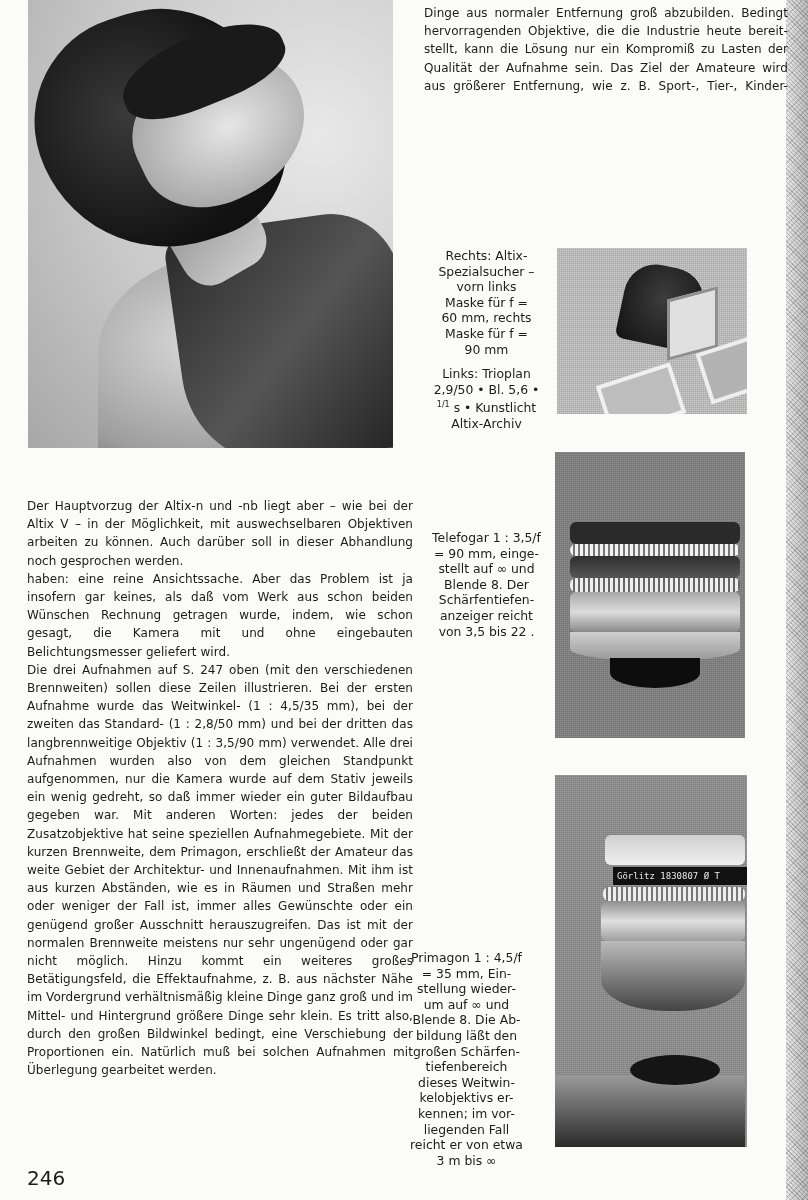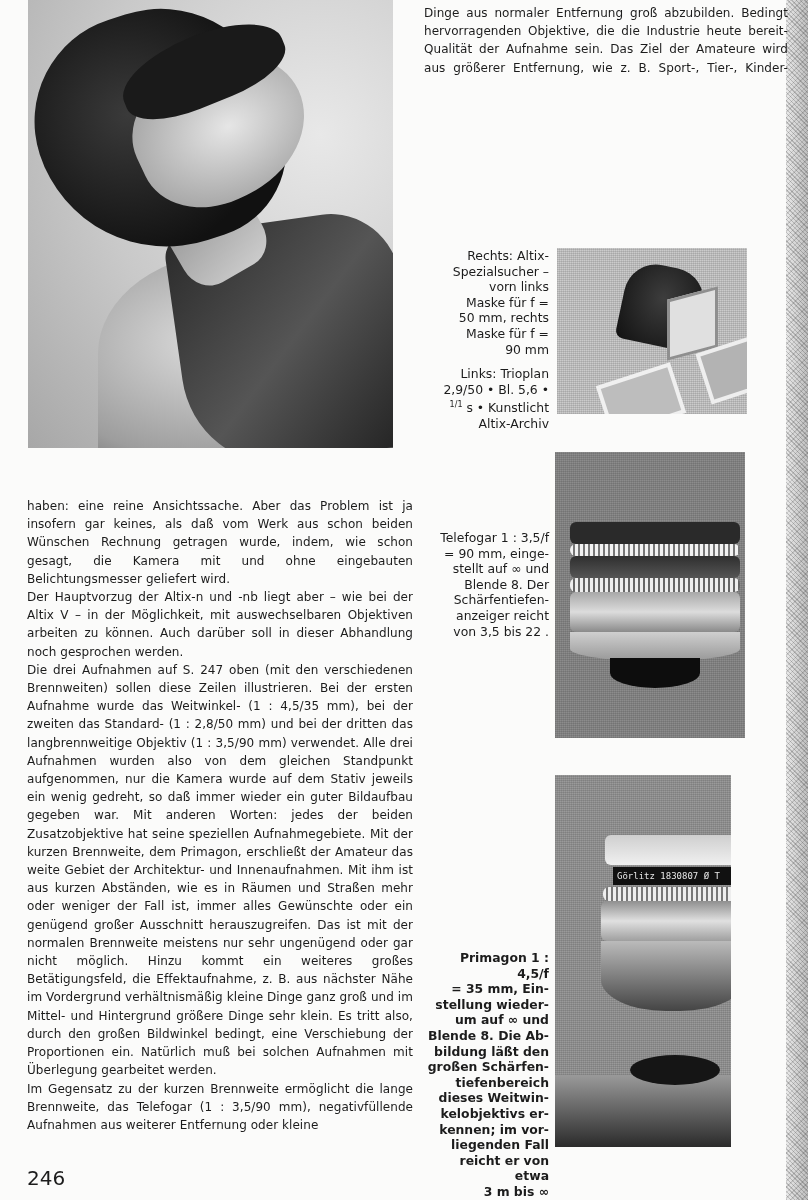--- a/index.html
+++ b/index.html
@@ -102,21 +102,21 @@
   .tele .b4 { top: 126px; height: 14px; background: repeating-linear-gradient(90deg,#eee 0 3px,#666 3px 5px); }
   .tele .b5 { top: 140px; height: 40px; background: linear-gradient(#a8a8a8,#dcdcdc,#8a8a8a); }
   .tele .b6 { top: 180px; height: 28px; background: linear-gradient(#cfcfcf,#9a9a9a); border-radius: 0 0 40% 40%; }
   .tele .foot {
     position: absolute; left: 55px; top: 206px; width: 90px; height: 30px;
     background: #0d0d0d; border-radius: 0 0 50% 50%;
   }
 
   
   .prima {
-    left: 555px; top: 775px; width: 176px; height: 372px;
+    left: 555px; top: 775px; width: 192px; height: 372px;
     background-color: #9a9a9a;
   }
   .prima .top { top: 60px; height: 30px; background: linear-gradient(#cfcfcf,#f0f0f0); left: 50px; width: 140px; }
   .prima .engr {
     position: absolute; left: 58px; top: 92px; width: 132px; height: 18px;
     background: #111; color: #e8e8e8; font-family: "DejaVu Sans Mono", monospace;
     font-size: 9px; line-height: 18px; padding-left: 4px; white-space: nowrap; overflow: hidden;
   }
   .prima .r1 { top: 112px; height: 14px; left: 48px; width: 142px; background: repeating-linear-gradient(90deg,#eee 0 3px,#777 3px 5px); }
   .prima .r2 { top: 126px; height: 40px; left: 46px; width: 144px; background: linear-gradient(#8f8f8f,#e0e0e0,#9f9f9f); }
@@ -133,27 +133,27 @@
   
   .col-text {
     position: absolute; font-size: 12px; line-height: 18.2px; text-align: justify;
     letter-spacing: 0.05px;
   }
   .col-text p { margin: 0; }
   .right-top { left: 424px; top: 4px; width: 364px; text-align-last: justify; }
   .main-text { left: 27px; top: 497px; width: 386px; }
   .main-text p { text-align: justify; }
   .caption {
-    position: absolute; font-size: 12.4px; line-height: 15.6px; text-align: right;
+    position: absolute; font-size: 12.4px; line-height: 15.6px; text-align: center;
     width: 125px;
   }
   .cap-finder { left: 424px; top: 248px; }
   .cap-trioplan { left: 424px; top: 366px; }
   .cap-tele { left: 424px; top: 530px; }
-  .cap-prima { left: 424px; top: 950px; font-weight: bold; }
+  .cap-prima { left: 404px; top: 950px; }
   .page-number {
     position: absolute; left: 27px; top: 1168px; font-size: 20px; line-height: 20px;
   }
   sup.frac { font-size: 8px; }
 </style>
 </head>
 <body>
 
 <div class="page-edge"></div>
 
@@ -163,30 +163,31 @@
   <div class="dress"></div>
   <div class="neck"></div>
   <div class="hair"></div>
   <div class="face"></div>
   <div class="fringe"></div>
 </div>
 
 <div class="col-text right-top">
   <div>Dinge aus normaler Entfernung groß abzubilden. Bedingt</div>
   <div>hervorragenden Objektive, die die Industrie heute bereit-</div>
+  <div>stellt, kann die Lösung nur ein Kompromiß zu Lasten der</div>
   <div>Qualität der Aufnahme sein. Das Ziel der Amateure wird</div>
   <div>aus größerer Entfernung, wie z. B. Sport-, Tier-, Kinder-</div>
 </div>
 
 <div class="caption cap-finder">
   <div>Rechts: Altix-</div>
   <div>Spezialsucher –</div>
   <div>vorn links</div>
   <div>Maske für f =</div>
-  <div>50 mm, rechts</div>
+  <div>60 mm, rechts</div>
   <div>Maske für f =</div>
   <div>90 mm</div>
 </div>
 
 <div class="caption cap-trioplan">
   <div>Links: Trioplan</div>
   <div>2,9/50 • Bl. 5,6 •</div>
   <div><sup class="frac">1/1</sup> <span>s • Kunstlicht</span></div>
   <div>Altix-Archiv</div>
 </div>
@@ -239,19 +240,18 @@
   <div>tiefenbereich</div>
   <div>dieses Weitwin-</div>
   <div>kelobjektivs er-</div>
   <div>kennen; im vor-</div>
   <div>liegenden Fall</div>
   <div>reicht er von etwa</div>
   <div>3 m bis ∞</div>
 </div>
 
 <div class="col-text main-text">
+  <p>Der Hauptvorzug der Altix-n und -nb liegt aber – wie bei der Altix V – in der Möglichkeit, mit auswechselbaren Objektiven arbeiten zu können. Auch darüber soll in dieser Abhandlung noch gesprochen werden.</p>
   <p>haben: eine reine Ansichtssache. Aber das Problem ist ja insofern gar keines, als daß vom Werk aus schon beiden Wünschen Rechnung getragen wurde, indem, wie schon gesagt, die Kamera mit und ohne eingebauten Belichtungsmesser geliefert wird.</p>
-  <p>Der Hauptvorzug der Altix-n und -nb liegt aber – wie bei der Altix V – in der Möglichkeit, mit auswechselbaren Objektiven arbeiten zu können. Auch darüber soll in dieser Abhandlung noch gesprochen werden.</p>
   <p>Die drei Aufnahmen auf S. 247 oben (mit den verschiedenen Brennweiten) sollen diese Zeilen illustrieren. Bei der ersten Aufnahme wurde das Weitwinkel- (1 : 4,5/35 mm), bei der zweiten das Standard- (1 : 2,8/50 mm) und bei der dritten das langbrennweitige Objektiv (1 : 3,5/90 mm) verwendet. Alle drei Aufnahmen wurden also von dem gleichen Standpunkt aufgenommen, nur die Kamera wurde auf dem Stativ jeweils ein wenig gedreht, so daß immer wieder ein guter Bildaufbau gegeben war. Mit anderen Worten: jedes der beiden Zusatzobjektive hat seine speziellen Aufnahmegebiete. Mit der kurzen Brennweite, dem Primagon, erschließt der Amateur das weite Gebiet der Architektur- und Innenaufnahmen. Mit ihm ist aus kurzen Abständen, wie es in Räumen und Straßen mehr oder weniger der Fall ist, immer alles Gewünschte oder ein genügend großer Ausschnitt herauszugreifen. Das ist mit der normalen Brennweite meistens nur sehr ungenügend oder gar nicht möglich. Hinzu kommt ein weiteres großes Betätigungsfeld, die Effektaufnahme, z. B. aus nächster Nähe im Vordergrund verhältnismäßig kleine Dinge ganz groß und im Mittel- und Hintergrund größere Dinge sehr klein. Es tritt also, durch den großen Bildwinkel bedingt, eine Verschiebung der Proportionen ein. Natürlich muß bei solchen Aufnahmen mit Überlegung gearbeitet werden.</p>
-  <p>Im Gegensatz zu der kurzen Brennweite ermöglicht die lange Brennweite, das Telefogar (1 : 3,5/90 mm), negativfüllende Aufnahmen aus weiterer Entfernung oder kleine</p>
 </div>
 
 <div class="page-number">246</div>
 
 </body></html>

